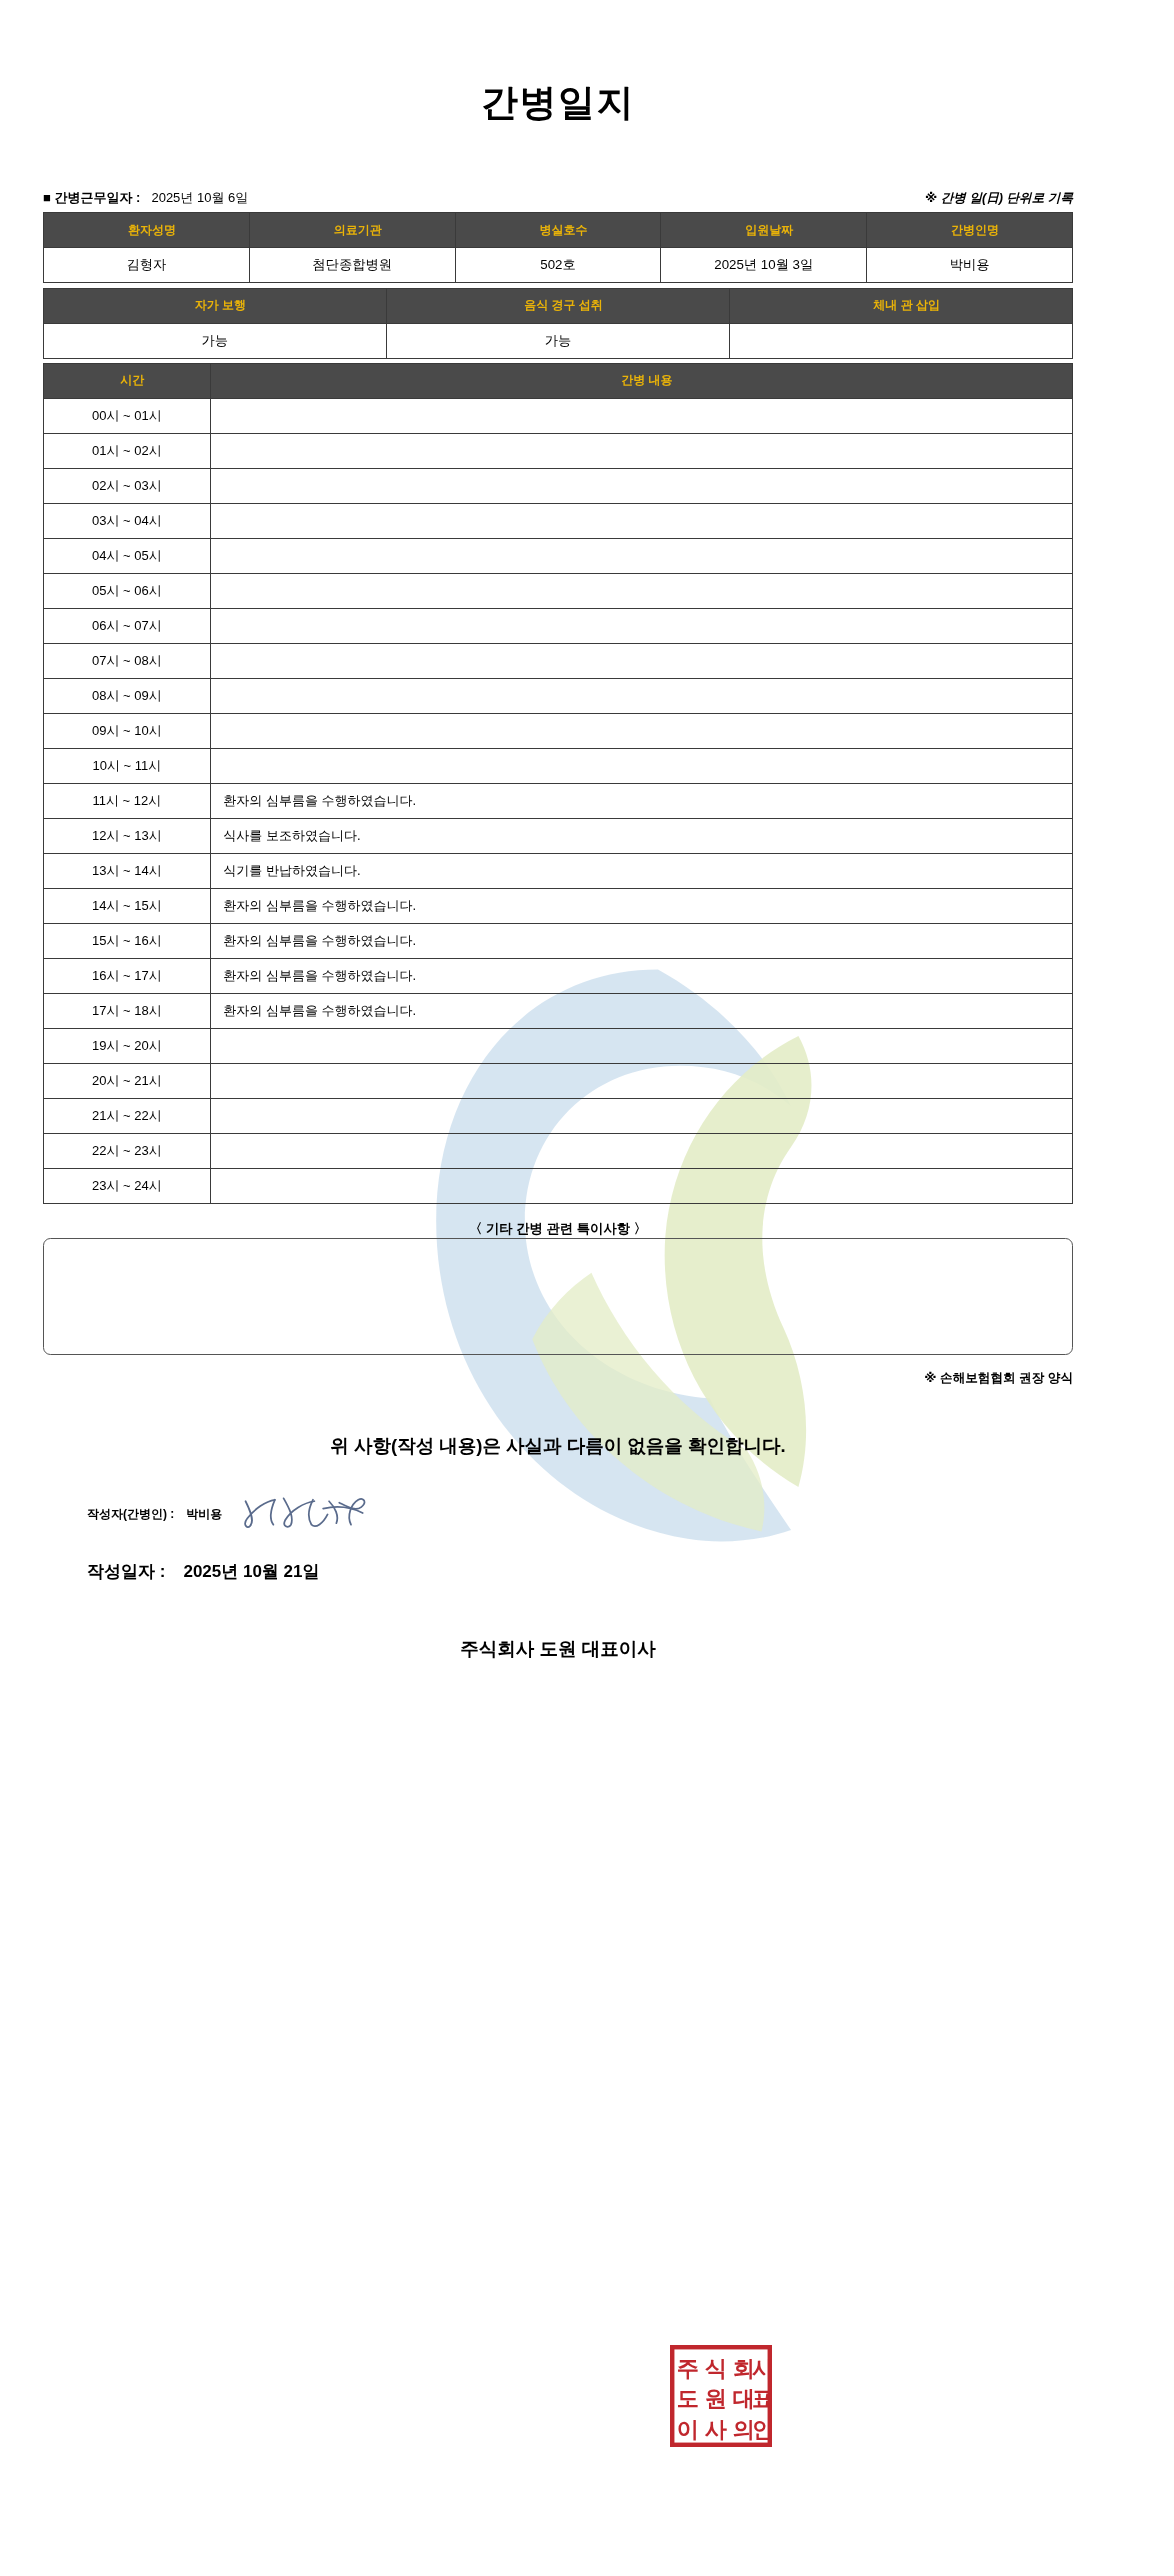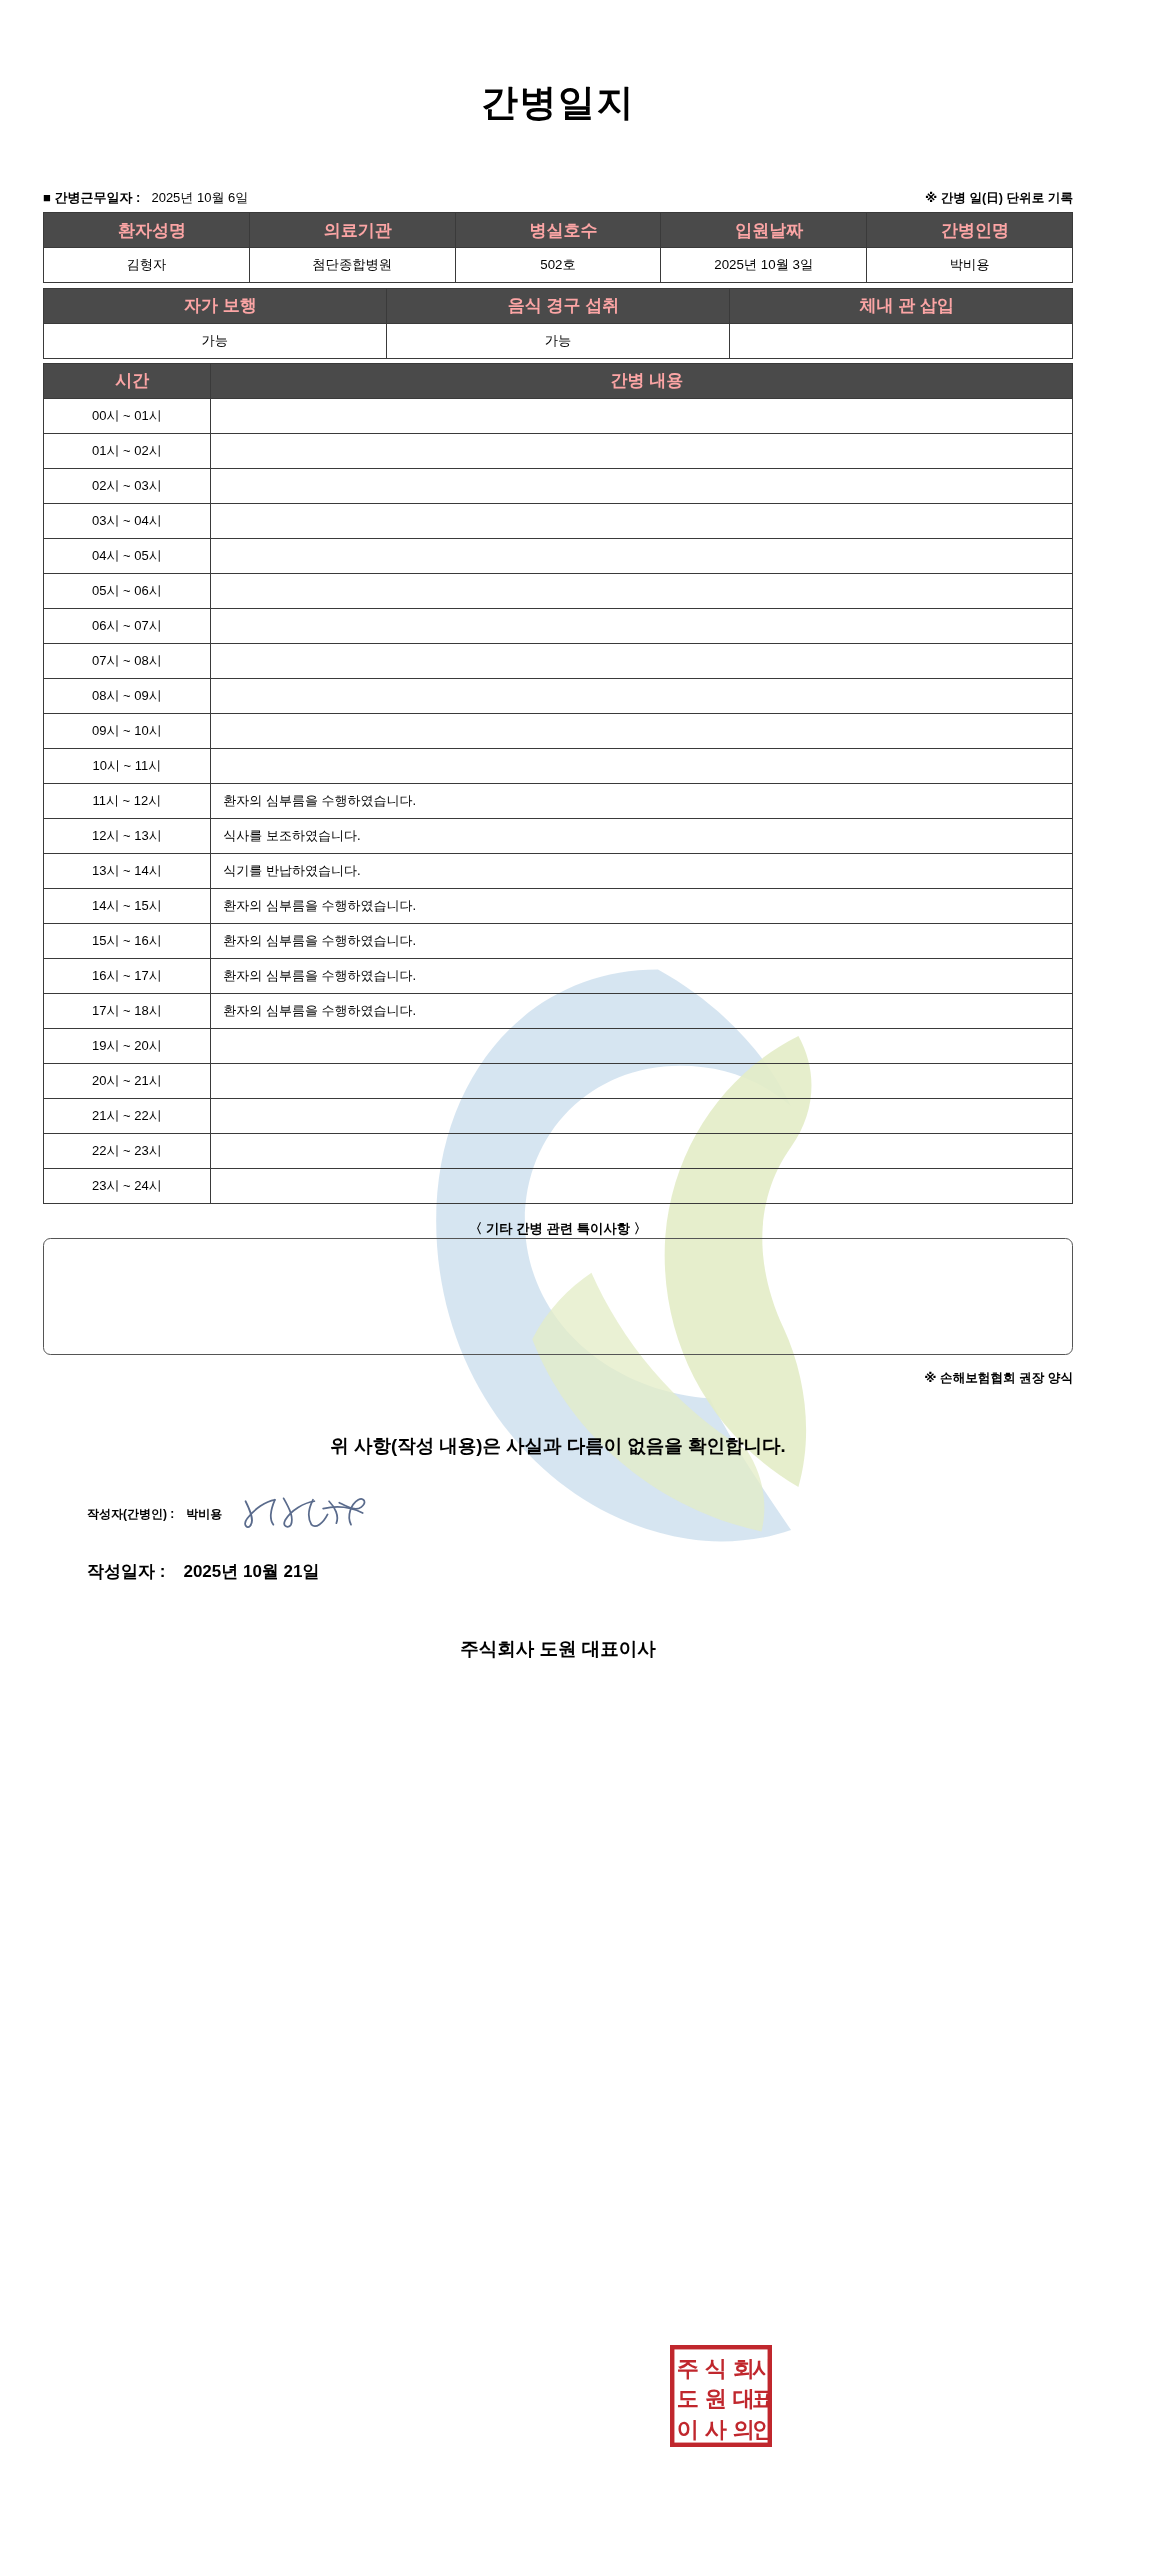--- a/index.html
+++ b/index.html
@@ -55,43 +55,44 @@
     position: relative;
     z-index: 2;
   }
   .meta-left {
     font-size: 13px;
     font-weight: bold;
   }
   .meta-right {
     font-size: 12.6px;
     font-weight: bold;
+    font-style: italic;
   }
 
   
   table {
     border-collapse: collapse;
     width: 100%;
     position: relative;
     z-index: 2;
     table-layout: fixed;
   }
   th, td {
     border: 0.7px solid #3a3a3a;
     text-align: center;
     font-size: 13.3px;
     height: 34px;
     box-sizing: border-box;
     background-clip: padding-box;
   }
   th {
     background: #4a4a4a;
-    color: #fca5a5;
-    font-weight: bold;
-    font-size: 17px;
+    color: #eab308;
+    font-weight: bold;
+    font-size: 12px;
     padding-left: 12px;
   }
   td {
     background: transparent;
     font-weight: normal;
   }
   .tbl-info th, .tbl-info td { height: 35px; }
   .tbl-care th, .tbl-care td { height: 35px; }
 
   .spacer-6 { height: 4.4px; }

